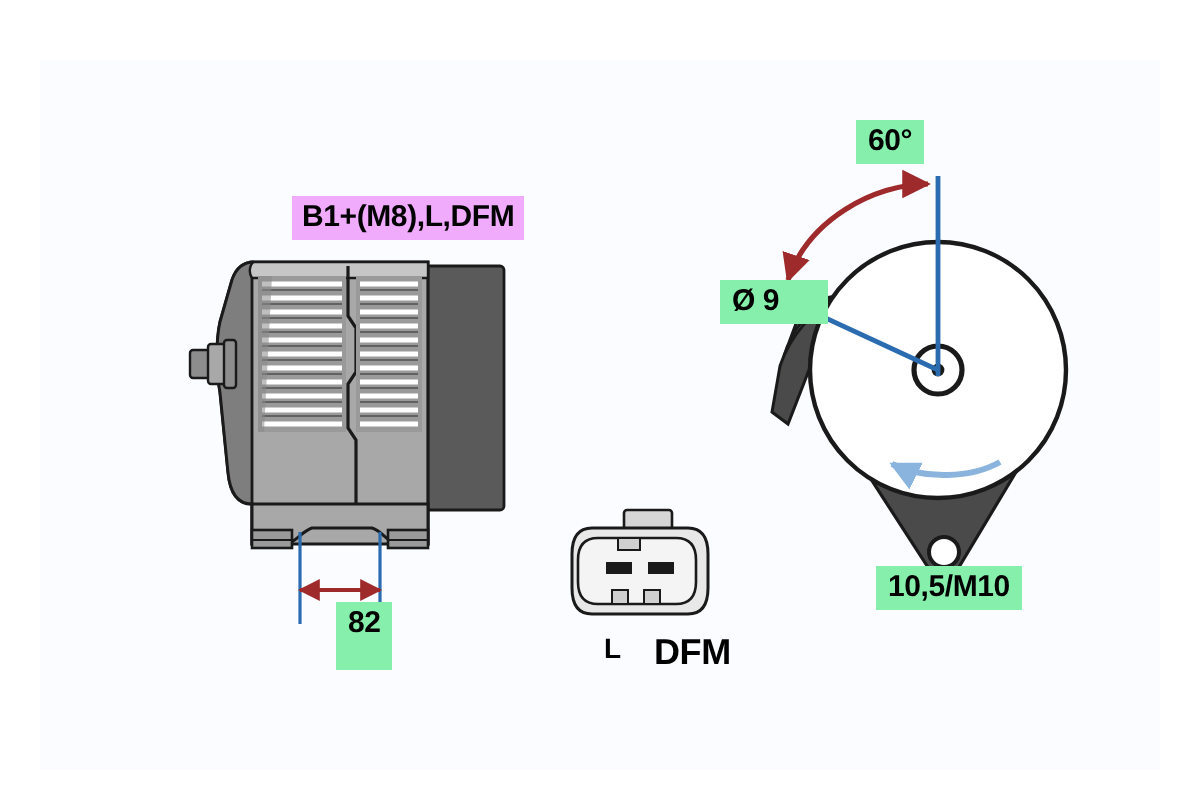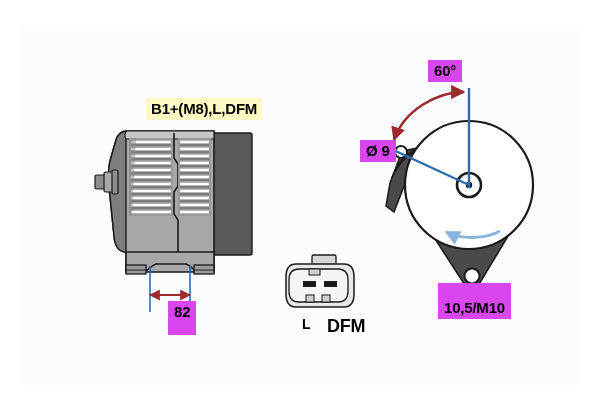--- a/index.html
+++ b/index.html
@@ -36,47 +36,47 @@
   }
   .tag {
     position: absolute;
     font-family: "Liberation Sans", sans-serif;
     font-weight: bold;
     color: #000000;
     white-space: nowrap;
     line-height: 1;
     letter-spacing: -0.2px;
   }
-  .tag-amber { background: #d946ef; }
-  .tag-blue  { background: #fef9c3; }
+  .tag-amber { background: #86efac; }
+  .tag-blue  { background: #f0abfc; }
   .tag-plain { background: transparent; }
 
   #tag-terminals {
     left: 146px; top: 98px;
     padding: 3px 5px 4px 5px;
     font-size: 15px;
   }
   #tag-82 {
     left: 168px; top: 301px;
     padding: 3px 6px 16px 6px;
     font-size: 15px;
   }
   #tag-deg60 {
     left: 428px; top: 60px;
     padding: 3px 6px 4px 6px;
     font-size: 15px;
   }
   #tag-dia9 {
     left: 360px; top: 140px;
-    padding: 3px 6px 4px 6px;
+    padding: 3px 24px 4px 6px;
     font-size: 15px;
   }
   #tag-bolt {
     left: 438px; top: 283px;
-    padding: 17px 6px 4px 6px;
+    padding: 3px 6px 4px 6px;
     font-size: 15px;
   }
   #tag-L {
     left: 302px; top: 317px;
     font-size: 14px;
   }
   #tag-DFM {
     left: 327px; top: 317px;
     font-size: 18px;
   }

